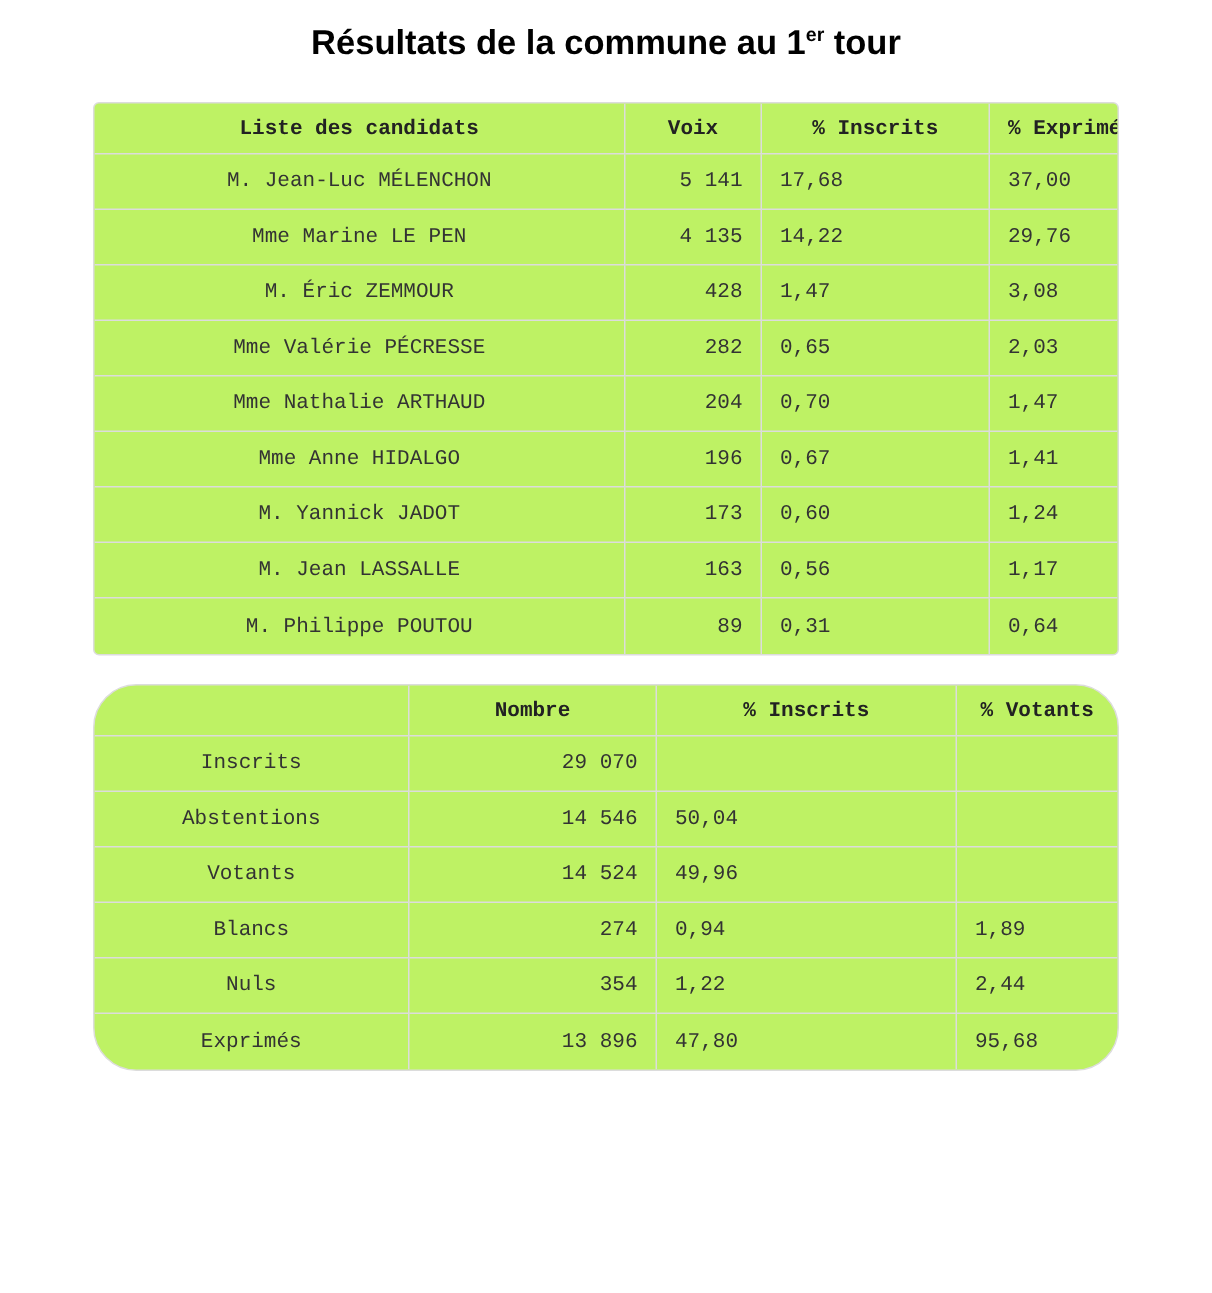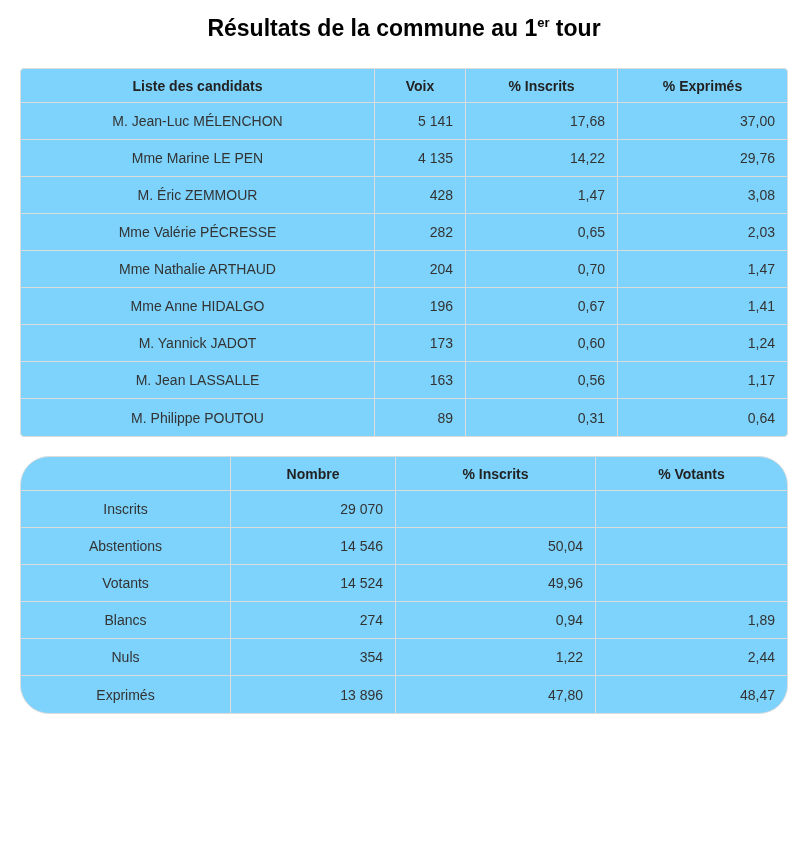--- a/index.html
+++ b/index.html
@@ -19,26 +19,27 @@
     line-height: 28px;
     font-weight: 700;
     color: #000000;
   }
   h1.page-title sup {
     font-size: 13px;
     vertical-align: super;
     line-height: 0;
   }
   .table-wrap {
-    width: 768px;
+    width: 684px;
     margin: 26px auto 0 auto;
     border: 1px solid #dcdcdc;
     border-radius: 4px;
     overflow: hidden;
-    background: #7dd3fc;
+    background: #bef264;
+    font-family: Liberation Mono, monospace;
   }
   .table-wrap.second { margin-top: 19px; border-radius: 29px; }
   table.tbl {
     border-collapse: separate;
     border-spacing: 0;
     width: 100%;
     table-layout: fixed;
     font-size: 14px;
   }
   table.tbl th, table.tbl td {
@@ -53,21 +54,21 @@
   table.tbl tr:last-child td { border-bottom: none; }
   table.tbl thead tr { height: 34px; }
   table.tbl tbody tr { height: 37px; }
   table.tbl th {
     font-weight: 700;
     text-align: center;
     color: #222222;
   }
   td.al { text-align: center; padding-left: 14px; }
   td.ar { text-align: right; }
-  td.ac { text-align: right; }
+  td.ac { text-align: left; }
 </style>
 </head>
 <body>
 
 <div class="page">
 
   <h1 class="page-title"><span>Résultats de la commune au 1</span><sup>er</sup><span> tour</span></h1>
 
   <div class="table-wrap">
     <table class="tbl">
@@ -188,19 +189,19 @@
         <tr>
           <td class="al">Nuls</td>
           <td class="ar">354</td>
           <td class="ac">1,22</td>
           <td class="ac">2,44</td>
         </tr>
         <tr>
           <td class="al">Exprimés</td>
           <td class="ar">13 896</td>
           <td class="ac">47,80</td>
-          <td class="ac">48,47</td>
+          <td class="ac">95,68</td>
         </tr>
       </tbody>
     </table>
   </div>
 
 </div>
 
 </body></html>

